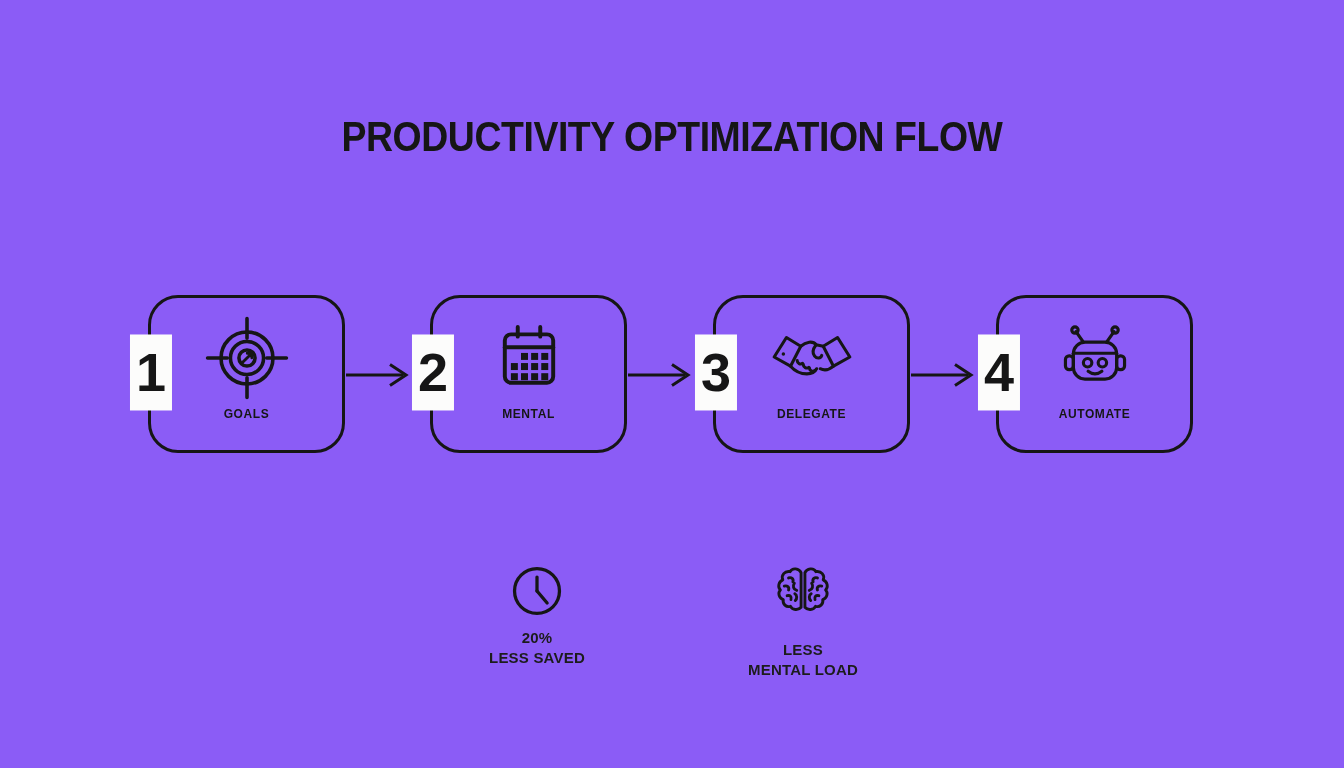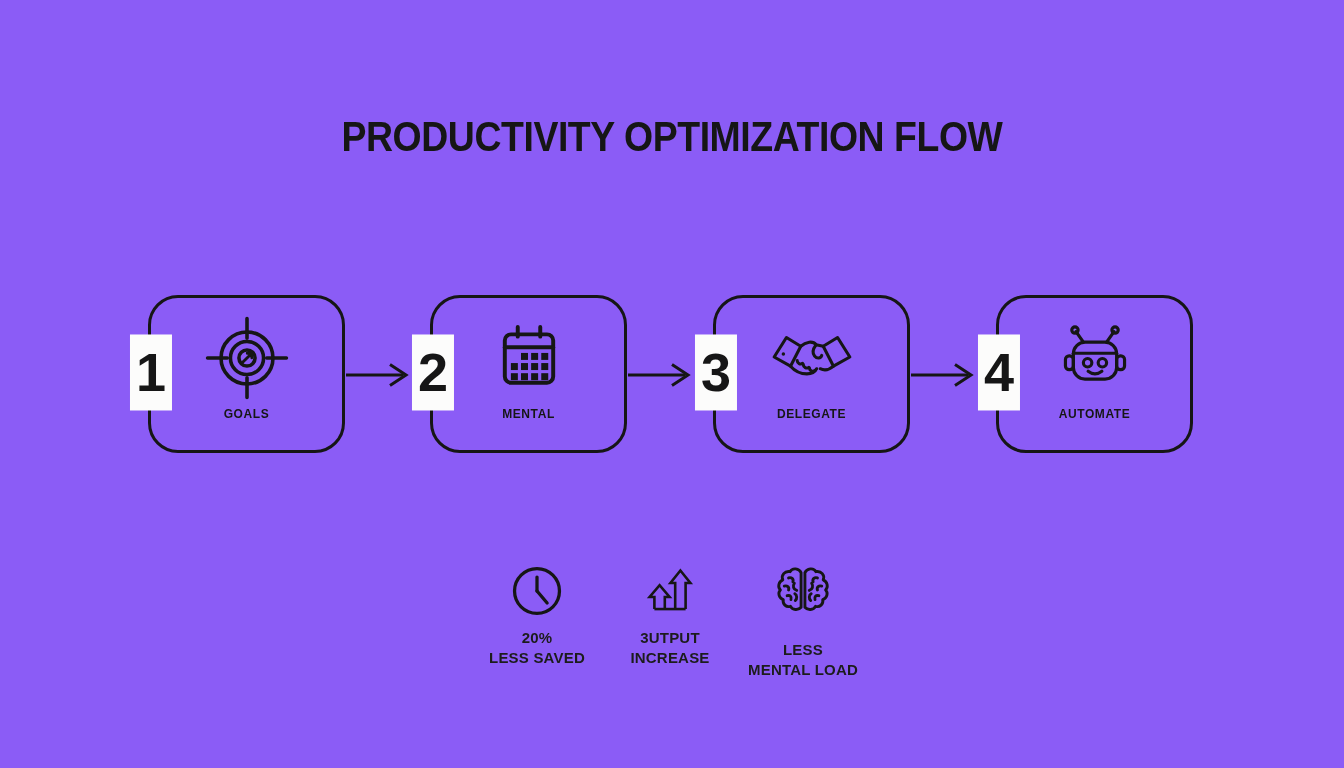--- a/index.html
+++ b/index.html
@@ -250,35 +250,20 @@
             <path d="M28,28 L38.5,40.5"></path>
           </g>
         </svg>
       </div>
       <div class="metric-text">
         <div class="metric-value">20%</div>
         <div class="metric-label">LESS SAVED</div>
       </div>
     </div>
 
-    <div class="metric m2">
-      <div class="metric-icon-wrap">
-        <svg width="52" height="52" viewBox="0 0 60 60">
-          <g class="stroked" stroke-width="3" stroke-linejoin="miter">
-            <path d="M12,52 V38 H6.5 L18,24.5 L29.5,38 H24 V52"></path>
-            <path d="M36,52 V22 H30.5 L42,7.5 L53.5,22 H48 V52"></path>
-            <path d="M12,52 H48"></path>
-          </g>
-        </svg>
-      </div>
-      <div class="metric-text">
-        <div class="metric-value">3UTPUT</div>
-        <div class="metric-label">INCREASE</div>
-      </div>
-    </div>
 
     <div class="metric m3">
       <div class="metric-icon-wrap">
         <svg width="56" height="50" viewBox="0 0 58 52">
           <g class="stroked" stroke-width="3" stroke-linecap="round" stroke-linejoin="round">
             <g id="bh">
               <path d="M27,9 C25,4.5 18,3.5 15.5,8 C10,7 6,11.5 8,16.5 C3.5,18.5 2.5,24 5.5,27 C2.5,30 4,35.5 8.5,37 C7.5,41.5 11.5,45.5 16,44 C18,48 24,48.5 27,45 L27,9 Z"></path>
               <path d="M14,14.5 C17,13.5 19.5,15.5 18.5,18.5"></path>
               <path d="M9.5,23 C12.5,22 15,24 14,27"></path>
               <path d="M12.5,33 C15.5,32 17.5,34 16.5,37"></path>

